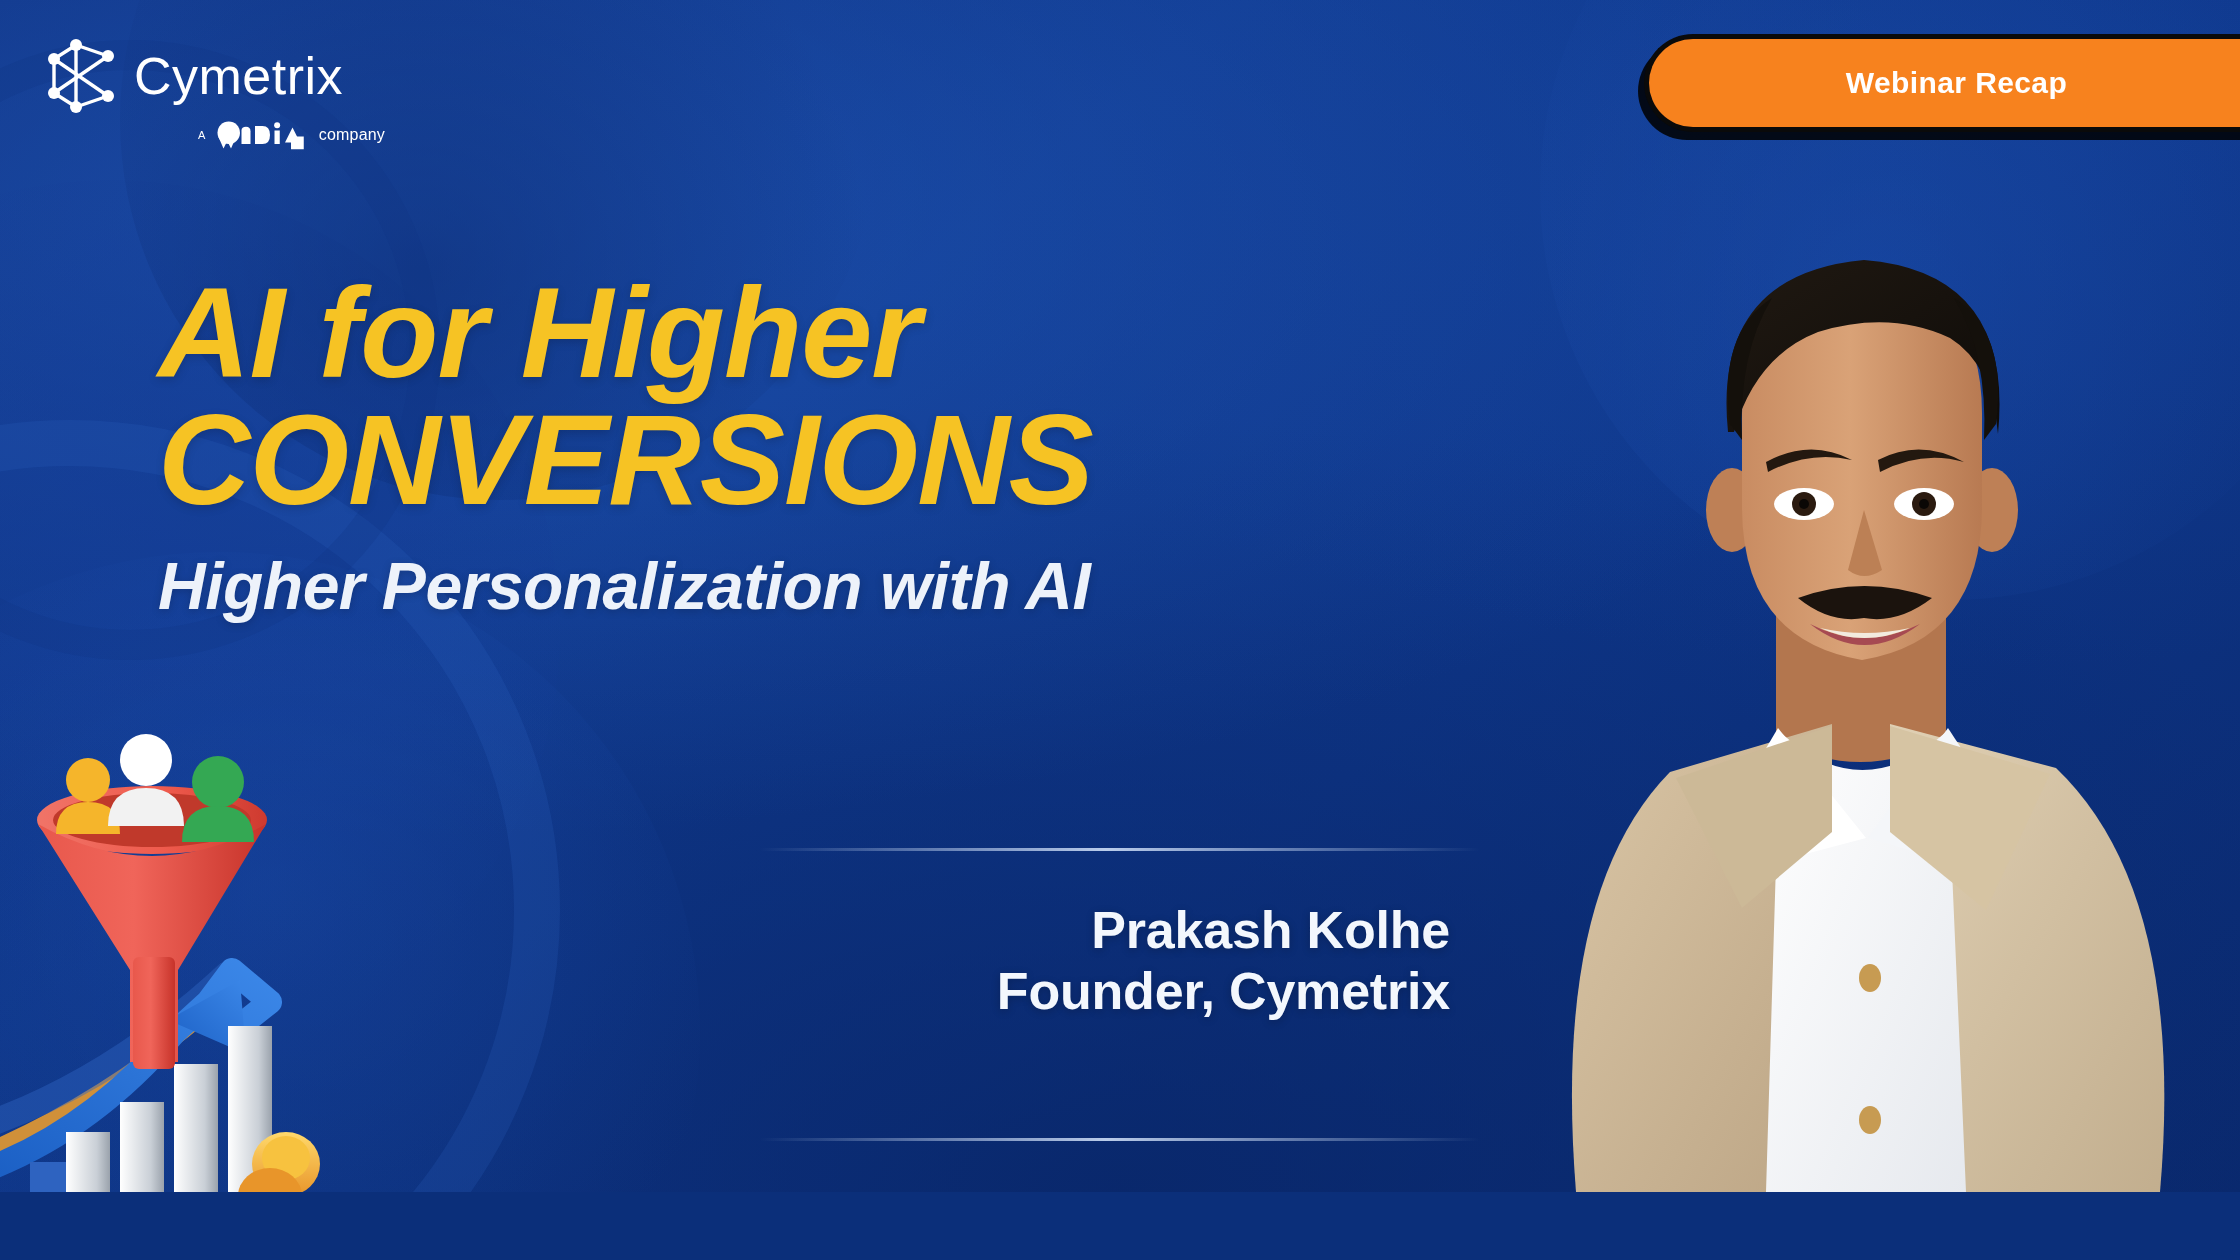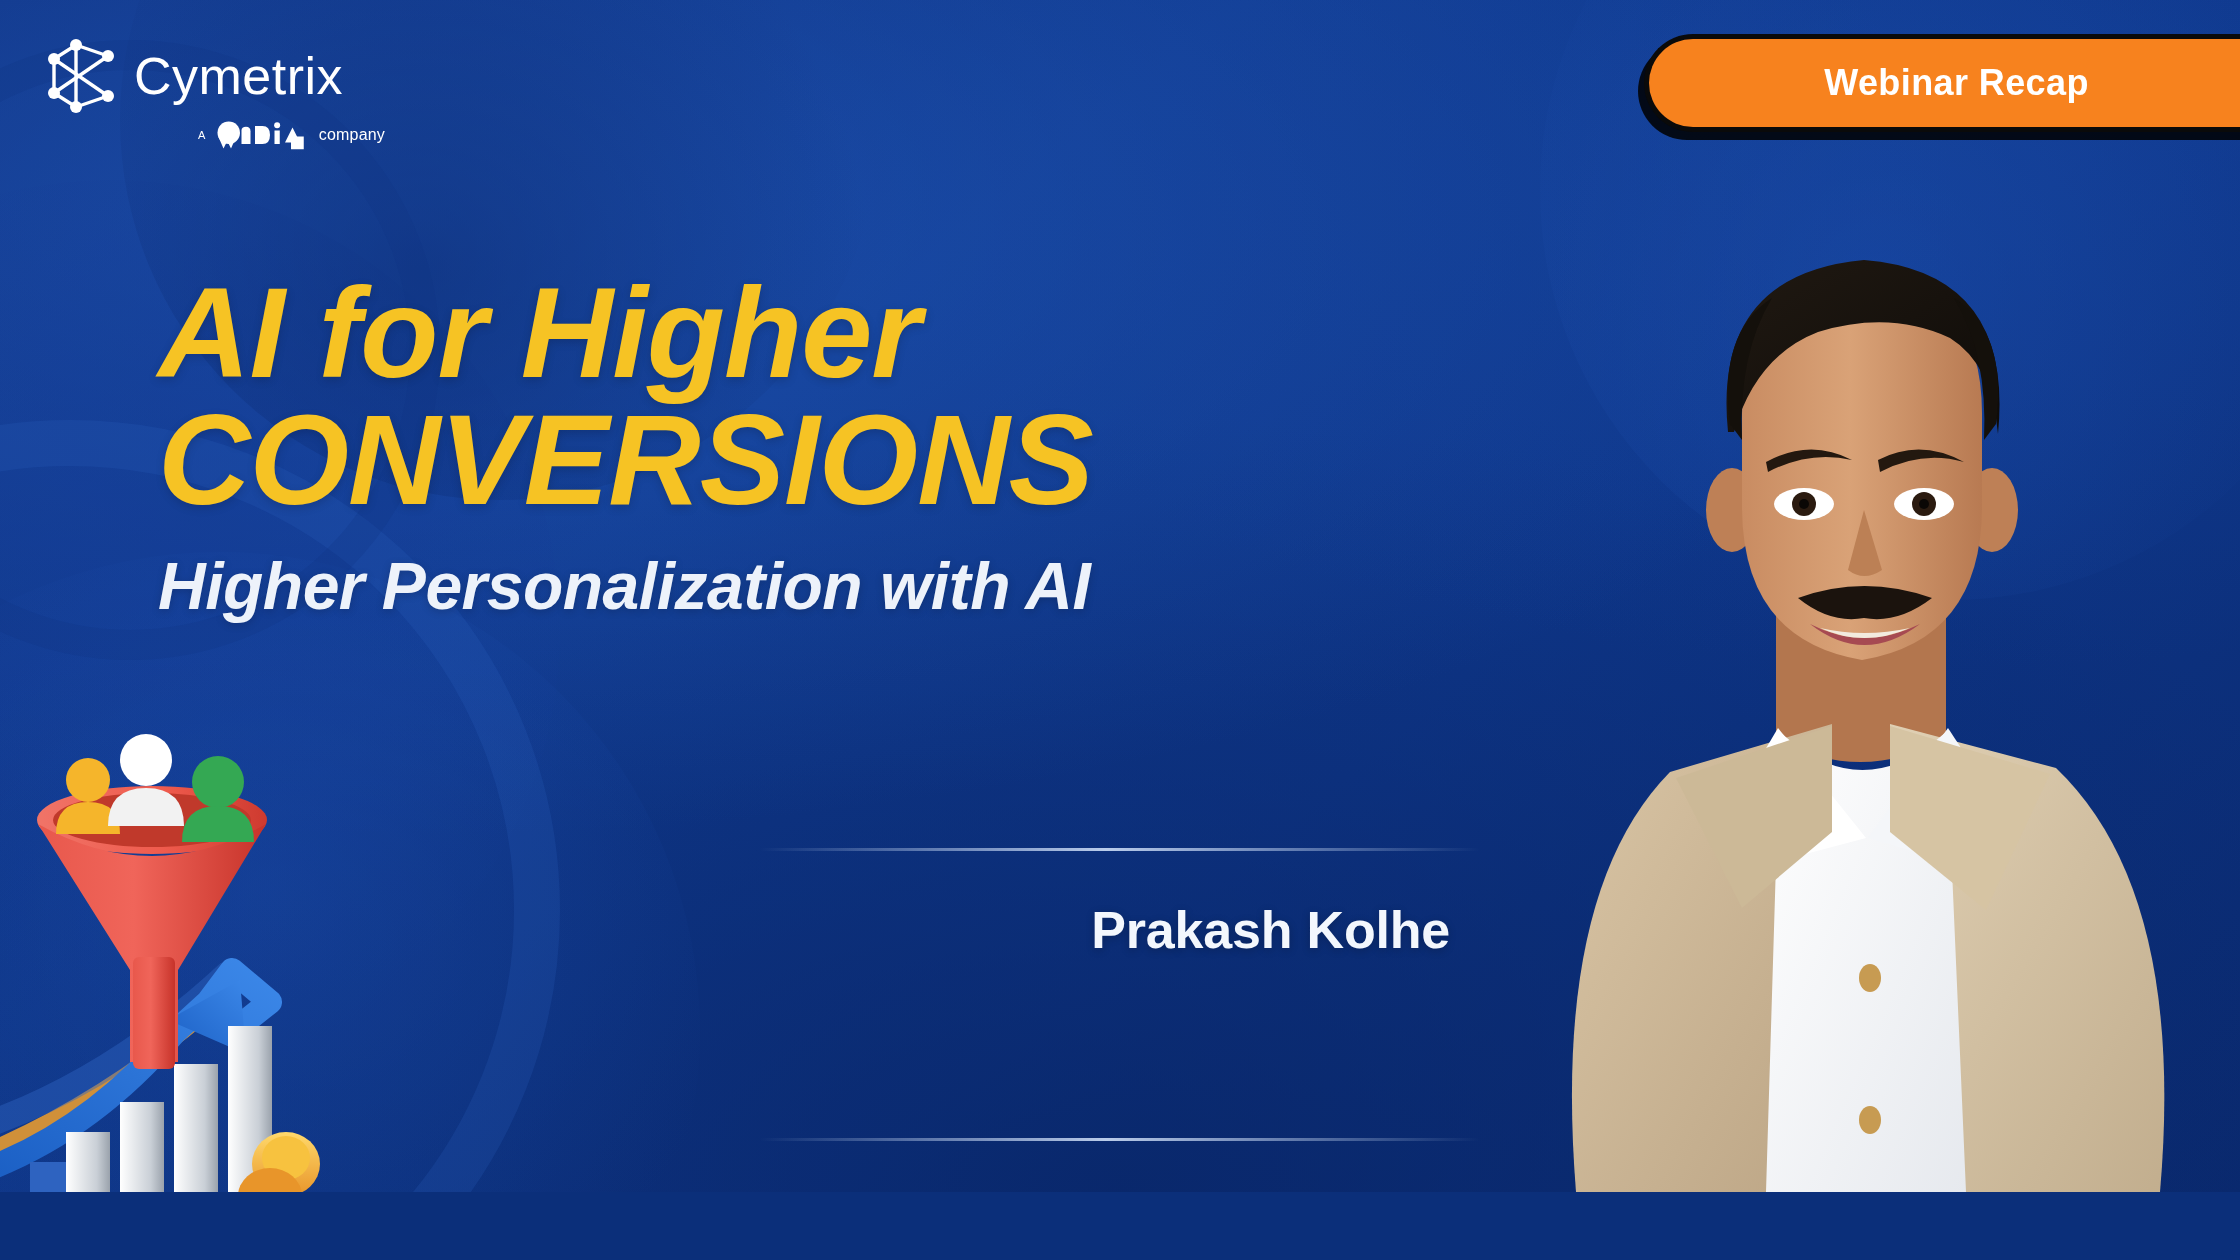--- a/index.html
+++ b/index.html
@@ -48,21 +48,21 @@
     position:absolute; right:-14px; top:34px;
     height:98px; min-width:610px;
     background:#F7821E;
     border-radius:54px 0 0 54px;
     border:5px solid #0a0a0a;
     border-right:none;
     display:flex; align-items:center; justify-content:center;
     padding:0 64px 0 74px;
     box-shadow:-6px 8px 0 rgba(0,0,0,0.85);
   }
-  .badge-label { color:#ffffff; font-size:36px; font-weight:700; letter-spacing:.4px;
+  .badge-label { color:#ffffff; font-size:30px; font-weight:700; letter-spacing:.4px;
                  white-space:nowrap;text-align:center; }
 
   
   .copy { position:absolute; left:158px; top:272px; width:1340px;font-style:italic; }
   .h-line1, .h-line2 {
     color:#F6C324; font-weight:700; line-height:0.96; letter-spacing:-1px;
     text-shadow:0 3px 10px rgba(0,0,0,0.16);
   }
   .h-line1 { font-size:128px; }
   .h-line2 { font-size:128px; margin-top:4px; }
@@ -150,20 +150,21 @@
 
   <div class="copy">
     <div class="h-line1">AI for Higher</div>
     <div class="h-line2">CONVERSIONS</div>
     <div class="subhead">Higher Personalization with AI</div>
   </div>
 
   <div class="divider divider-top"></div>
   <div class="speaker">
     <div class="speaker-name">Prakash Kolhe</div>
+    <div class="speaker-role">Founder, Cymetrix</div>
   </div>
   <div class="divider divider-bottom"></div>
 
   <svg class="illus" viewBox="0 0 600 500">
     <defs>
       <linearGradient id="gFunnel" x1="0" y1="0" x2="1" y2="0">
         <stop offset="0%" stop-color="#E8584C"></stop>
         <stop offset="42%" stop-color="#F0655A"></stop>
         <stop offset="100%" stop-color="#C7332A"></stop>
       </linearGradient>

